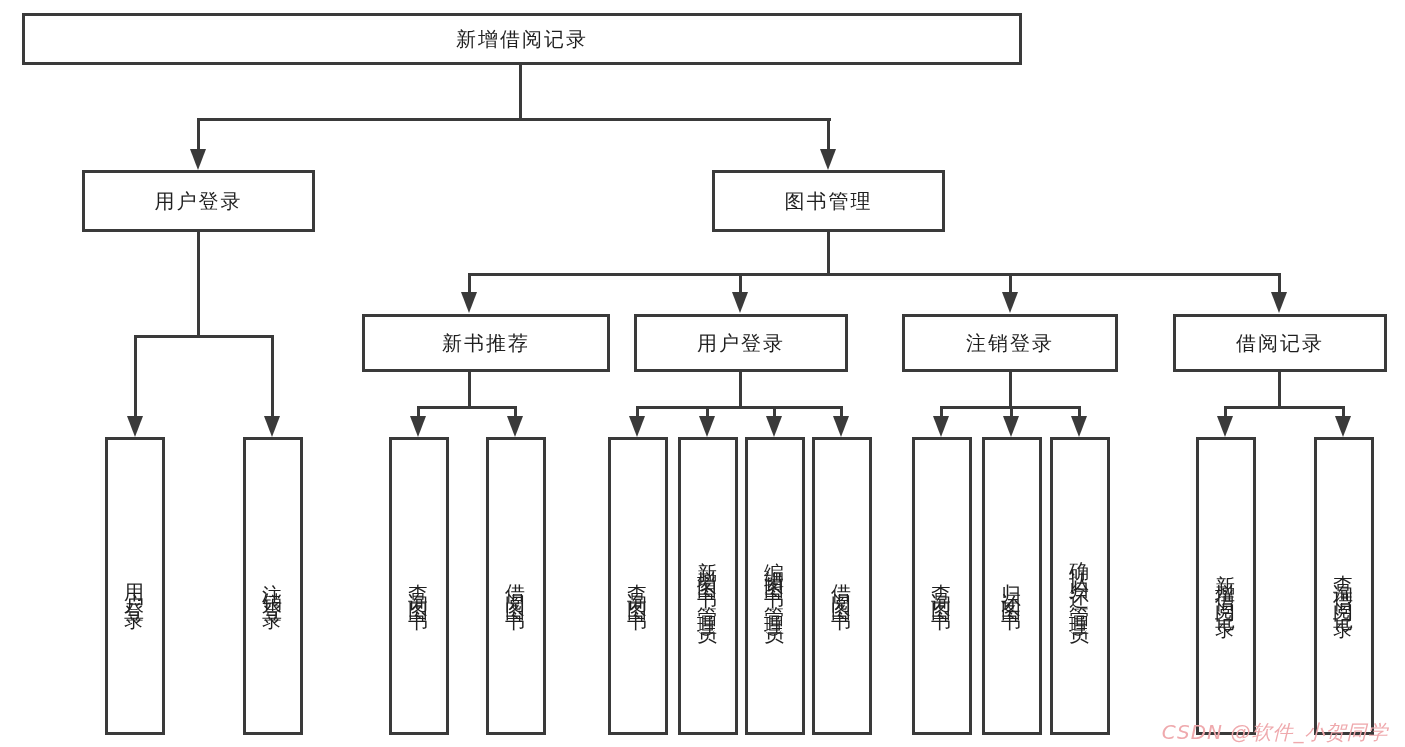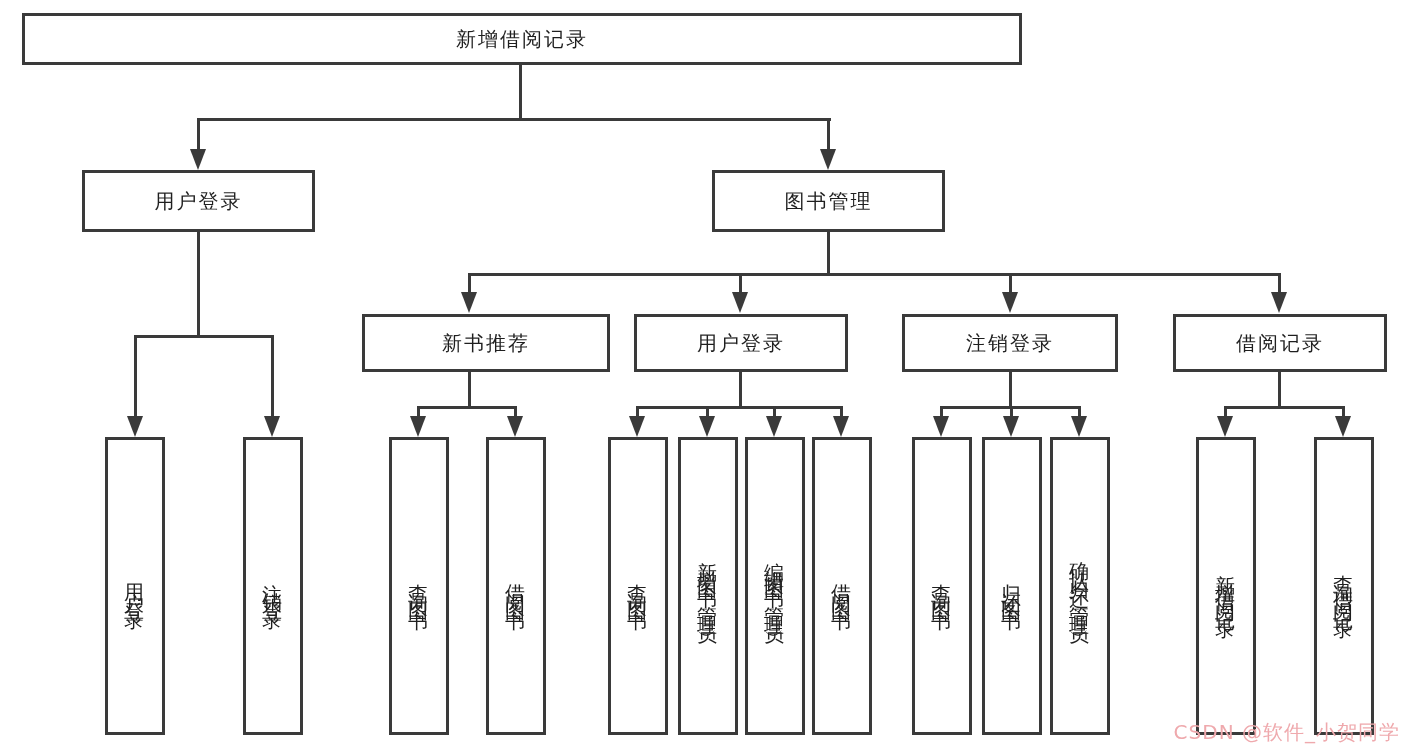--- a/index.html
+++ b/index.html
@@ -51,22 +51,23 @@
   .lf{top:437px;height:298px;width:60px;}
   .lf-a1{left:105px;} .lf-a2{left:243px;}
   .lf-b1{left:389px;} .lf-b2{left:486px;}
   .lf-c1{left:608px;} .lf-c2{left:678px;} .lf-c3{left:745px;} .lf-c4{left:812px;}
   .lf-d1{left:912px;} .lf-d2{left:982px;} .lf-d3{left:1050px;}
   .lf-e1{left:1196px;}.lf-e2{left:1314px;}
 
   
   .watermark{
     position:absolute;left:1150px;top:719px;width:250px;
-    color:#efa9ad;font-size:20px;text-align:right;white-space:nowrap;
+    color:#efa9ad;font-size:20px;text-align:center;white-space:nowrap;
     letter-spacing:1px;
+    font-style:italic;
   }
 </style>
 </head>
 <body>
 
 <div id="canvas">
 
   <div class="vline" style="left:519px;top:65px;height:55px;"></div>
   <div class="hline" style="left:197px;top:118px;width:634px;"></div>
   <div class="vline" style="left:197px;top:118px;height:34px;"></div>

